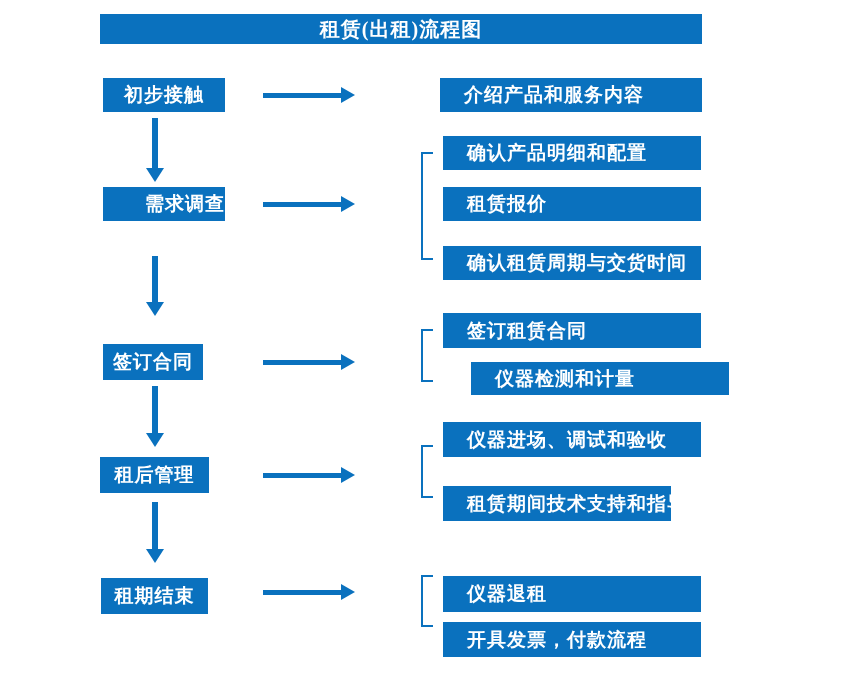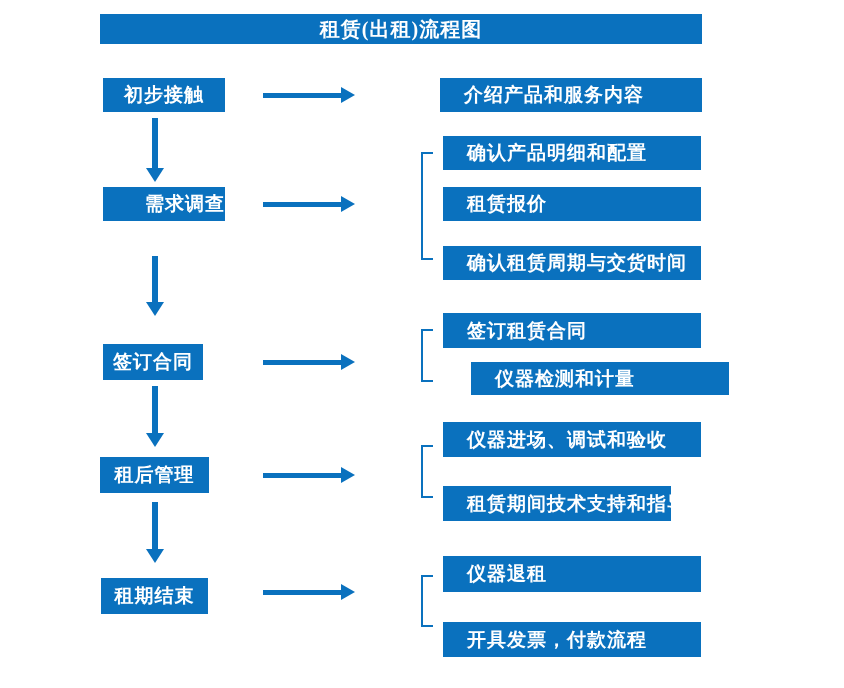--- a/index.html
+++ b/index.html
@@ -126,16 +126,16 @@
   <div class="box detail-box" style="left:443px; top:136px; width:258px; height:34px;">确认产品明细和配置</div>
   <div class="box detail-box" style="left:443px; top:187px; width:258px; height:34px;font-family:Liberation Serif, serif;">租赁报价</div>
   <div class="box detail-box" style="left:443px; top:246px; width:258px; height:34px;">确认租赁周期与交货时间</div>
 
   <div class="box detail-box" style="left:443px; top:313px; width:258px; height:35px;">签订租赁合同</div>
   <div class="box detail-box" style="left:443px; top:362px; width:258px; height:33px;margin-left:28px;">仪器检测和计量</div>
 
   <div class="box detail-box" style="left:443px; top:422px; width:258px; height:35px;">仪器进场、调试和验收</div>
   <div class="box detail-box" style="left:443px; top:462px; width:228px; height:35px;margin-top:24px;">租赁期间技术支持和指导</div>
 
-  <div class="box detail-box" style="left:443px; top:556px; width:258px; height:36px;">仪器退租</div>
+  <div class="box detail-box" style="left:443px; top:576px; width:258px; height:36px;">仪器退租</div>
   <div class="box detail-box" style="left:443px; top:610px; width:258px; height:35px;margin-top:12px;">开具发票，付款流程</div>
 
 </div>
 
 </body></html>

